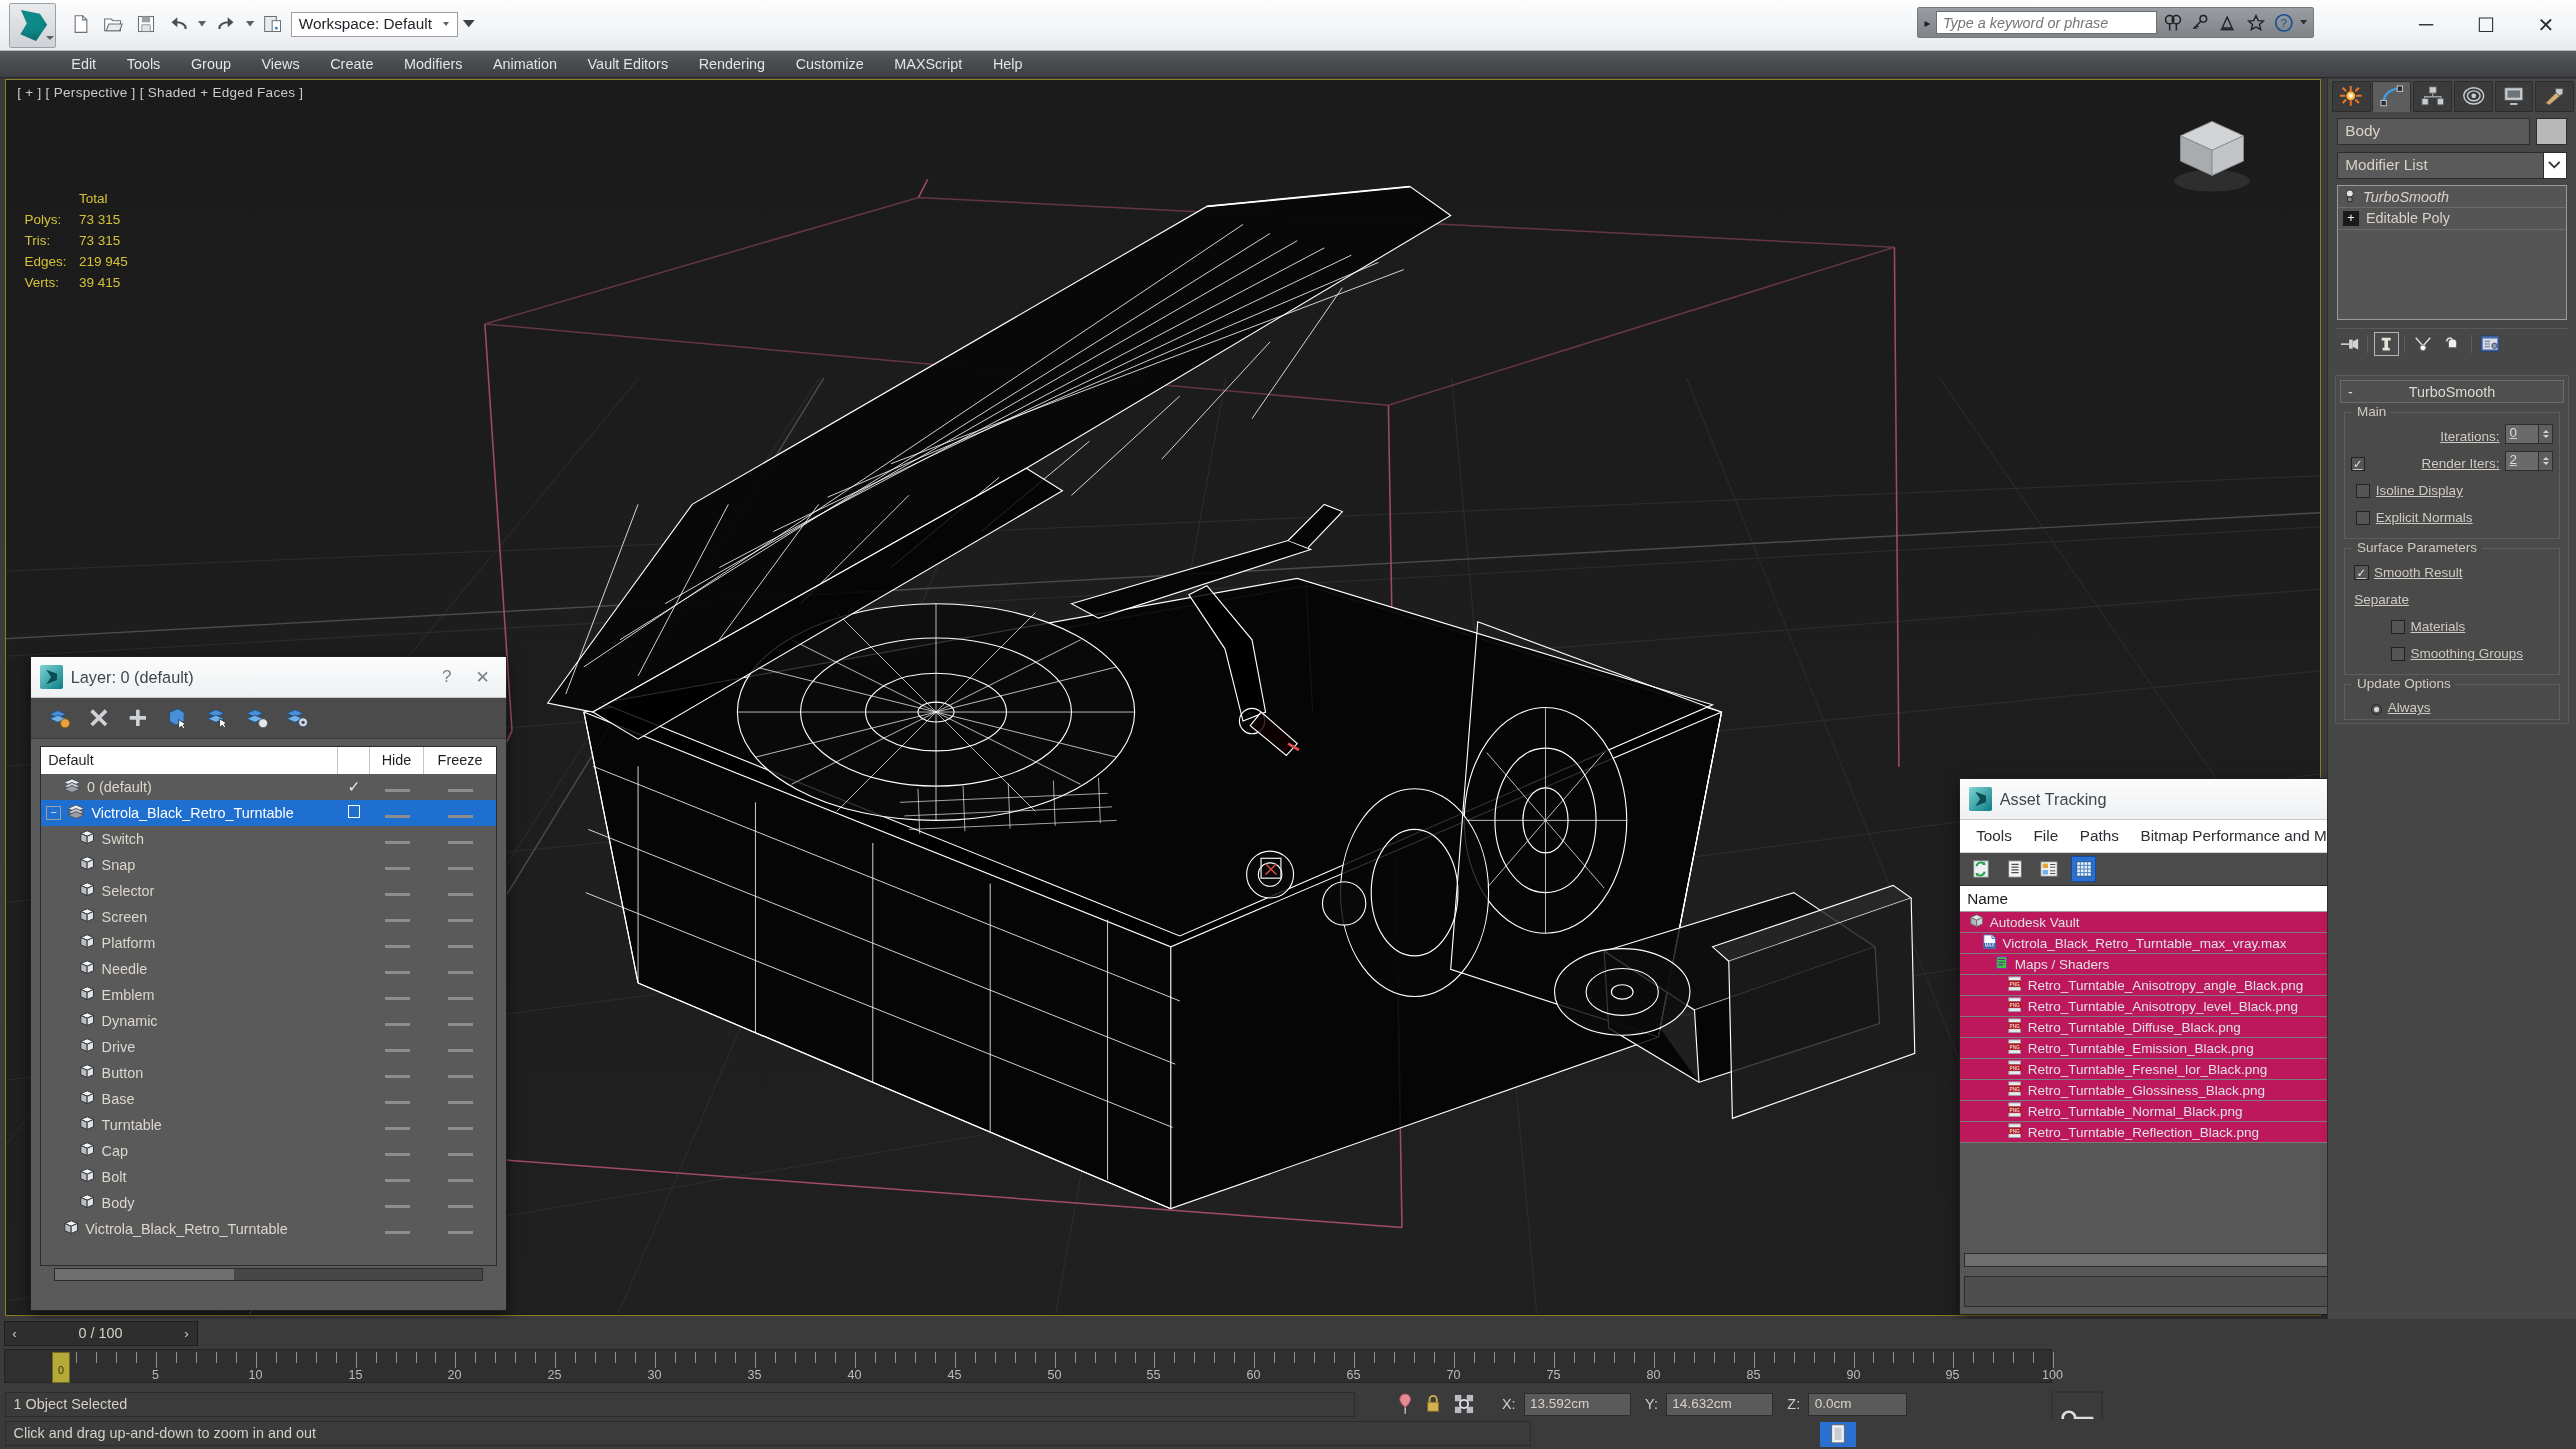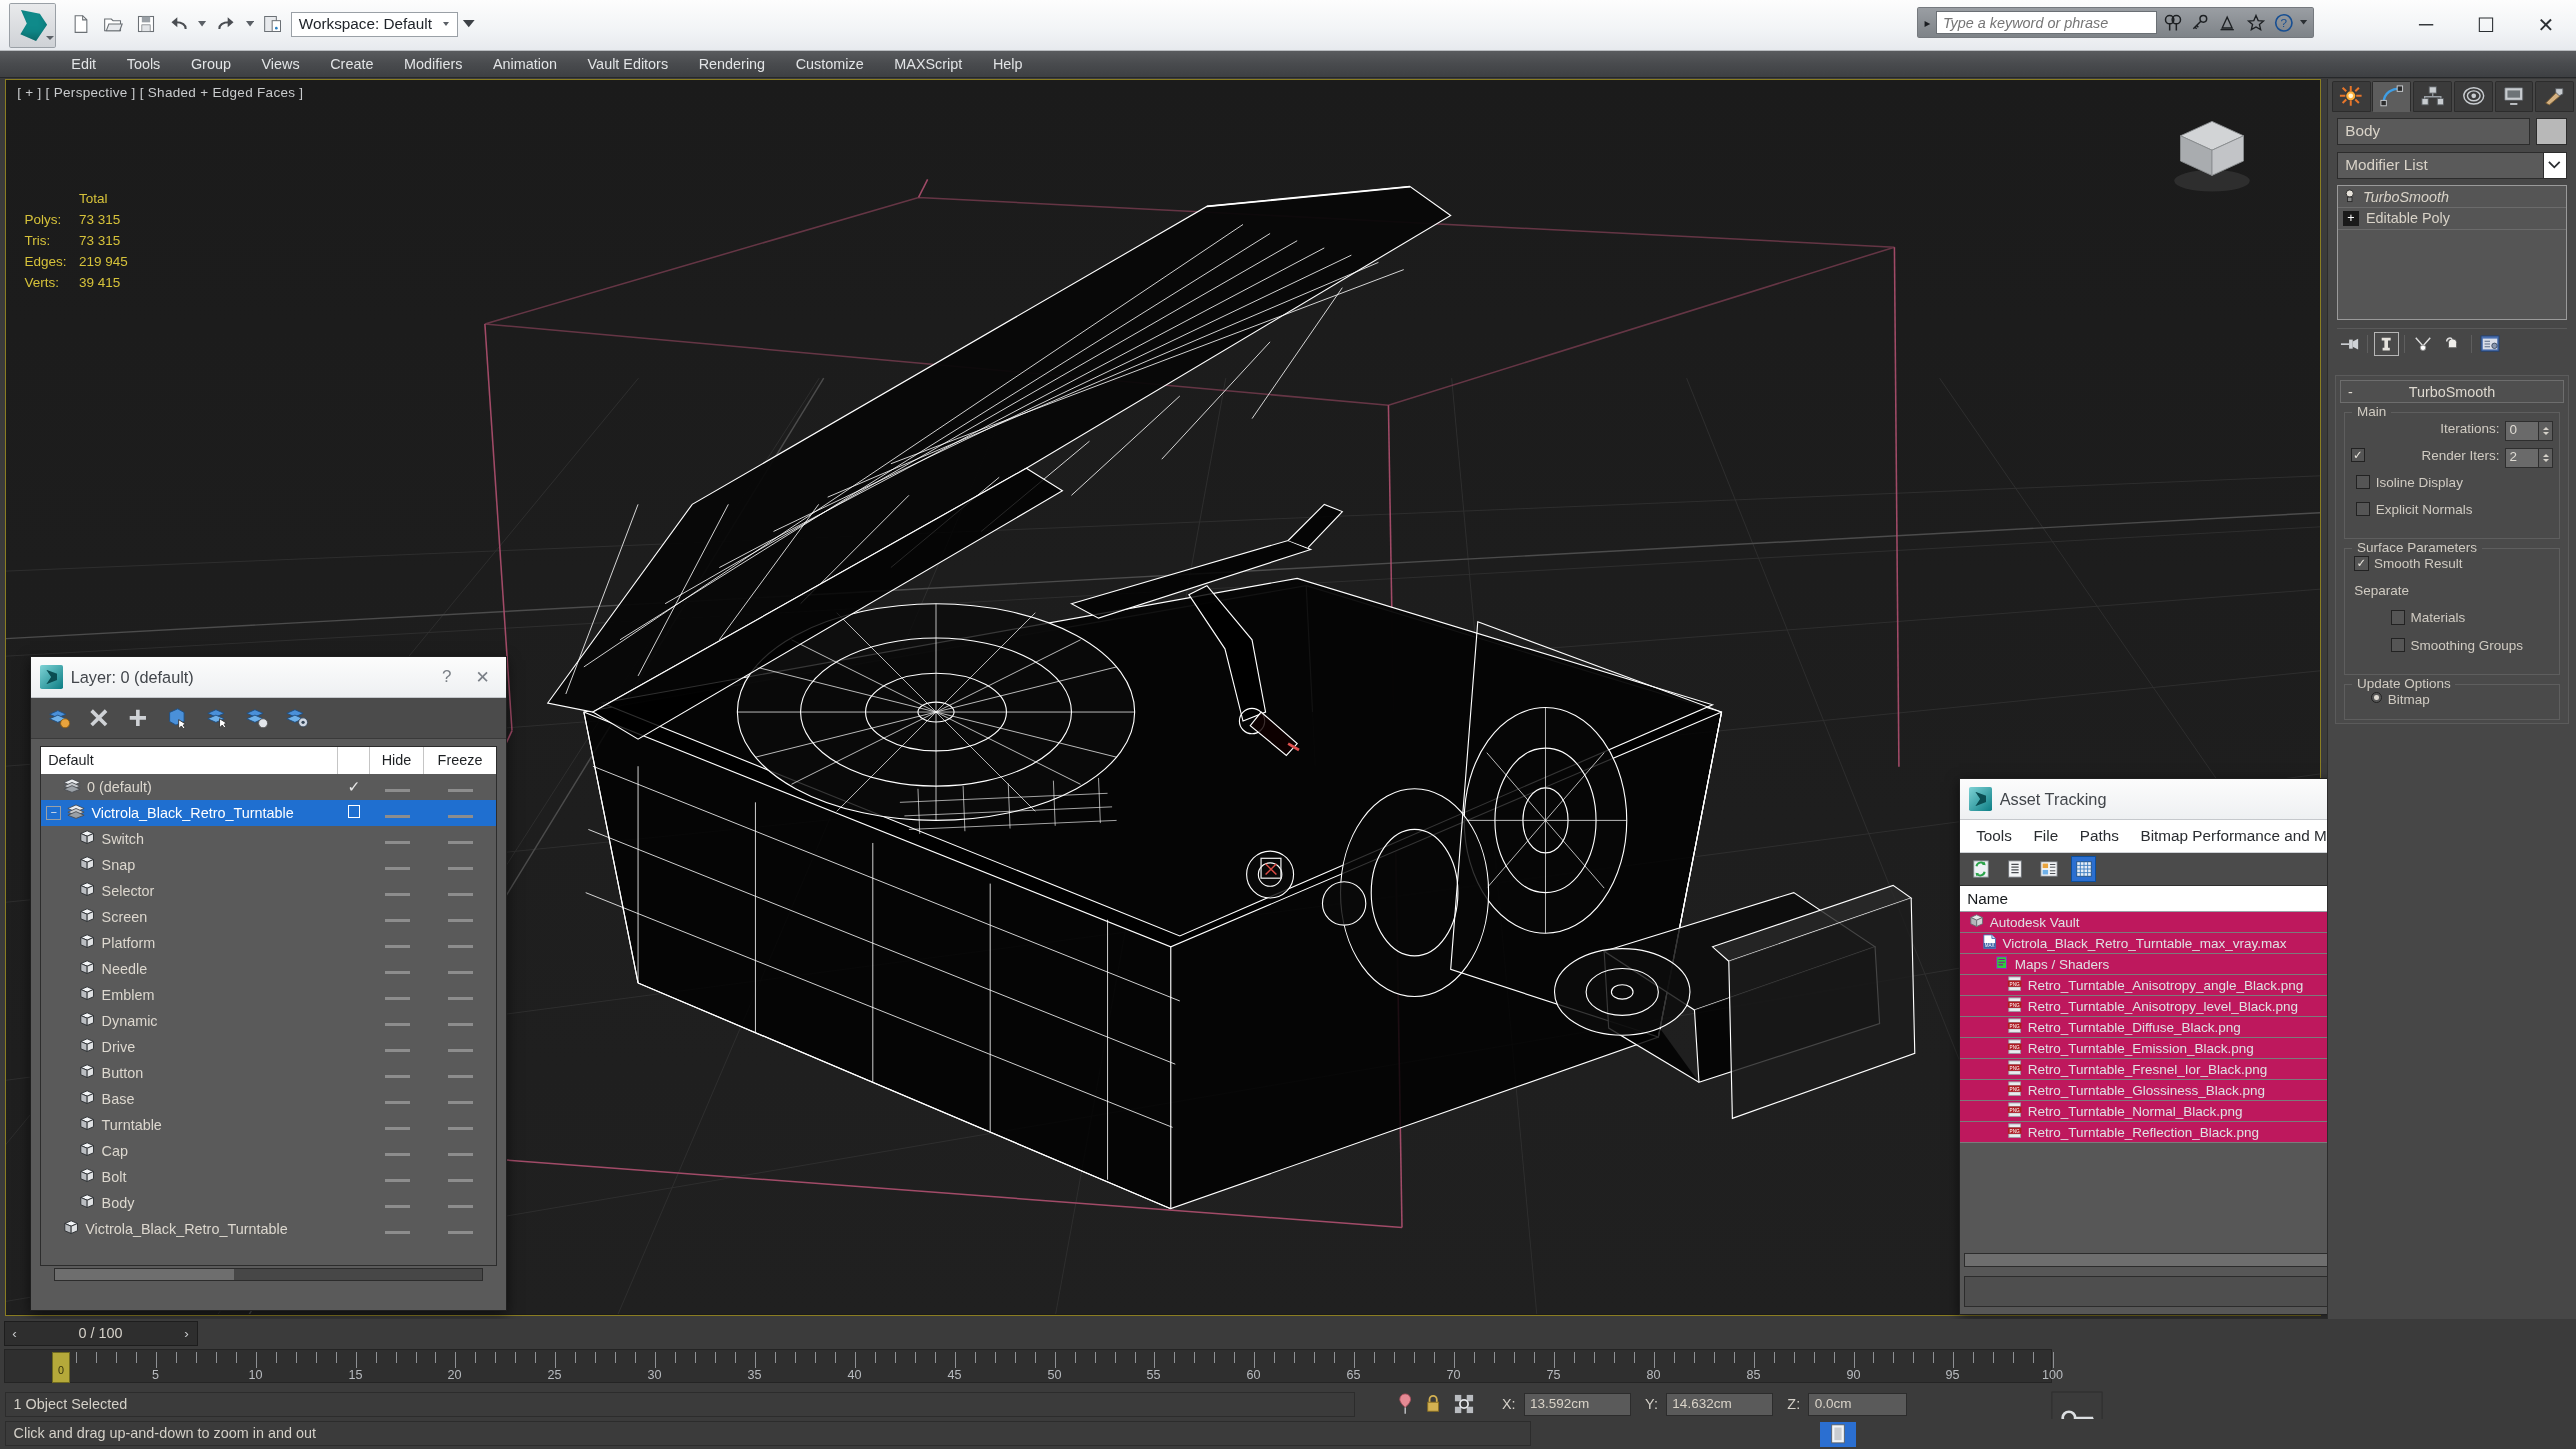--- a/index.html
+++ b/index.html
@@ -159,22 +159,22 @@
   .vsep { width:0.9px; height:18px; background:#5e5e5e; }
   #rollout { margin:20px 7.2px 0 7.2px; border:0.9px solid #5b5b5b; background:#4a4a4a; padding:3.6px; }
   .rollHdr { height:23.5px; background:#4f4f4f; border:0.9px solid #6d6d6d; display:flex;
     align-items:center; justify-content:center; position:relative;
     font-size:14.4px; color:#ded9d0; }
   .rollHdr .mn { position:absolute; left:7.2px; }
   .grp { margin:9px 4.5px 0 4.5px; border:0.9px solid #5e5e5e; padding:7.2px 5.4px 9px 5.4px;
     position:relative; }
   .grp > .glabel { position:absolute; top:-9px; left:7.2px; background:#4a4a4a;
     padding:0 4.5px; font-size:13.5px; color:#d0cbc2; }
-  .prow { display:flex; align-items:flex-start; height:23.5px; font-size:13.5px; color:#d0cbc2;
-    gap:5.4px; margin-bottom:3.6px; }
+  .prow { display:flex; align-items:flex-end; height:23.5px; font-size:13.5px; color:#d0cbc2;
+    gap:5.4px; margin-bottom:3.6px;text-decoration:underline; }
   .prow .lbl { margin-left:auto; }
   .spin { display:flex; align-items:center; }
   .spin .fld { width:34px; height:20px; background:#6a6a6a; border:0.9px solid #2e2e2e;
     color:#dfdbd3; font-size:13.5px; padding-left:3.6px; }
   .spin .arrows { width:14.4px;height:20px; background:#5e5e5e; border:0.9px solid #2e2e2e;
     border-left:none; display:flex; flex-direction:column; align-items:center;
     justify-content:center; gap:1.8px; }
   .spin .arrows i { width:0;height:0;border-left:3.6px solid transparent;
     border-right:3.6px solid transparent; }
   .spin .arrows i.u { border-bottom:3.6px solid #d5d1c9; }
@@ -1194,21 +1194,21 @@
       <div class="prow" style="padding-left:40px">
         <span class="cb"></span>
         <span>Smoothing Groups</span>
       </div>
     </div>
 
     <div class="grp" style="padding-bottom:3.6px">
       <div class="glabel">Update Options</div>
       <div class="prow" style="padding-left:20px;margin-bottom:0">
         <span class="rb on"></span>
-        <span>Bitmap</span>
+        <span>Always</span>
       </div>
     </div>
   </div>
 </div>
 
 <div id="trackBar">
   <div id="frameBox">
     <span class="nav">‹</span>
     <span class="val">0 / 100</span>
     <span class="nav">›</span>

